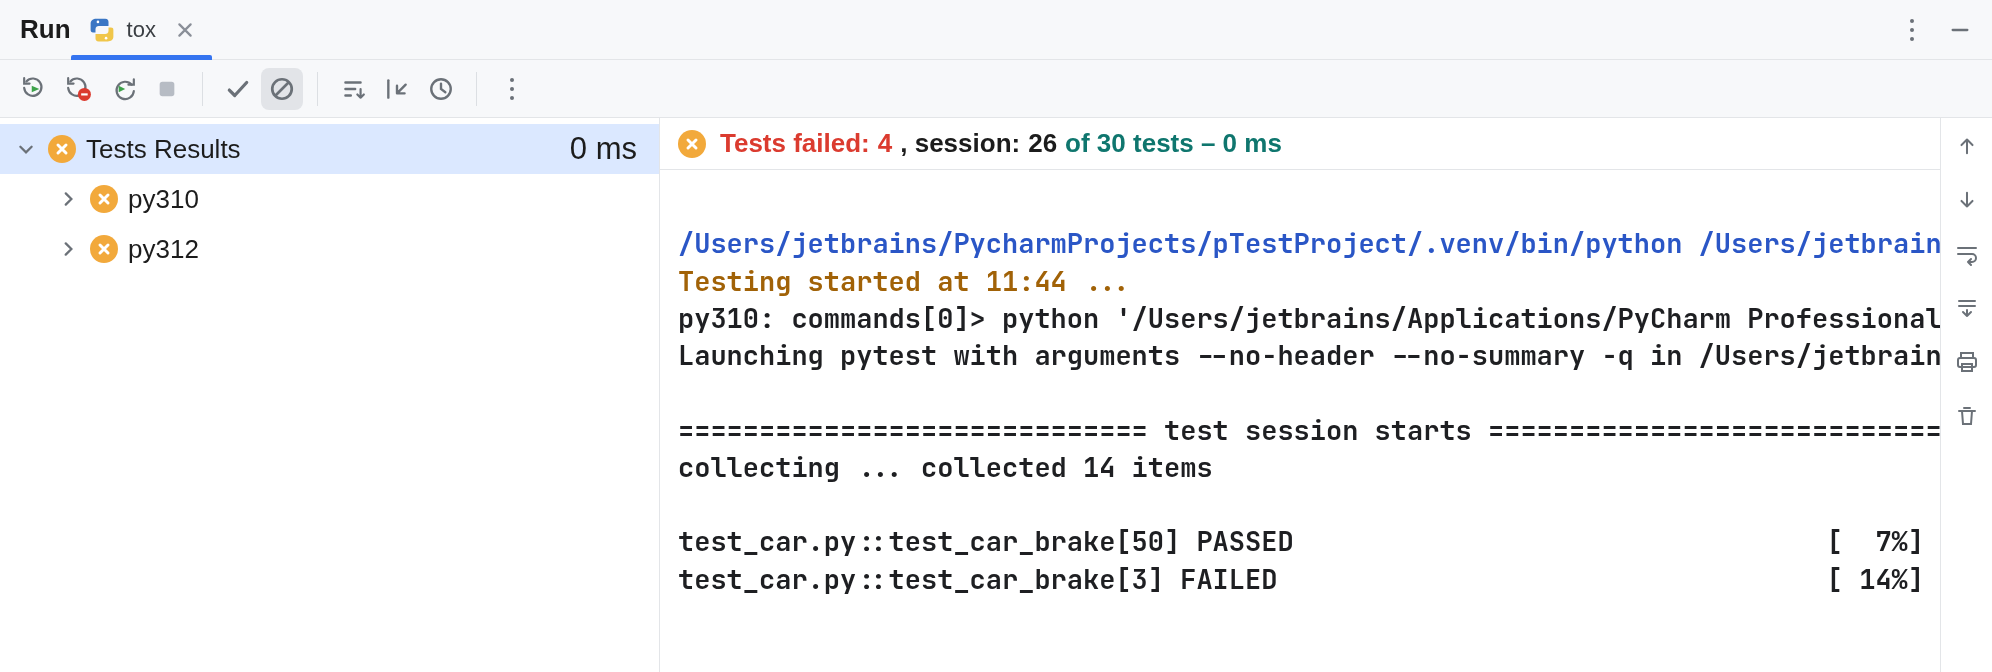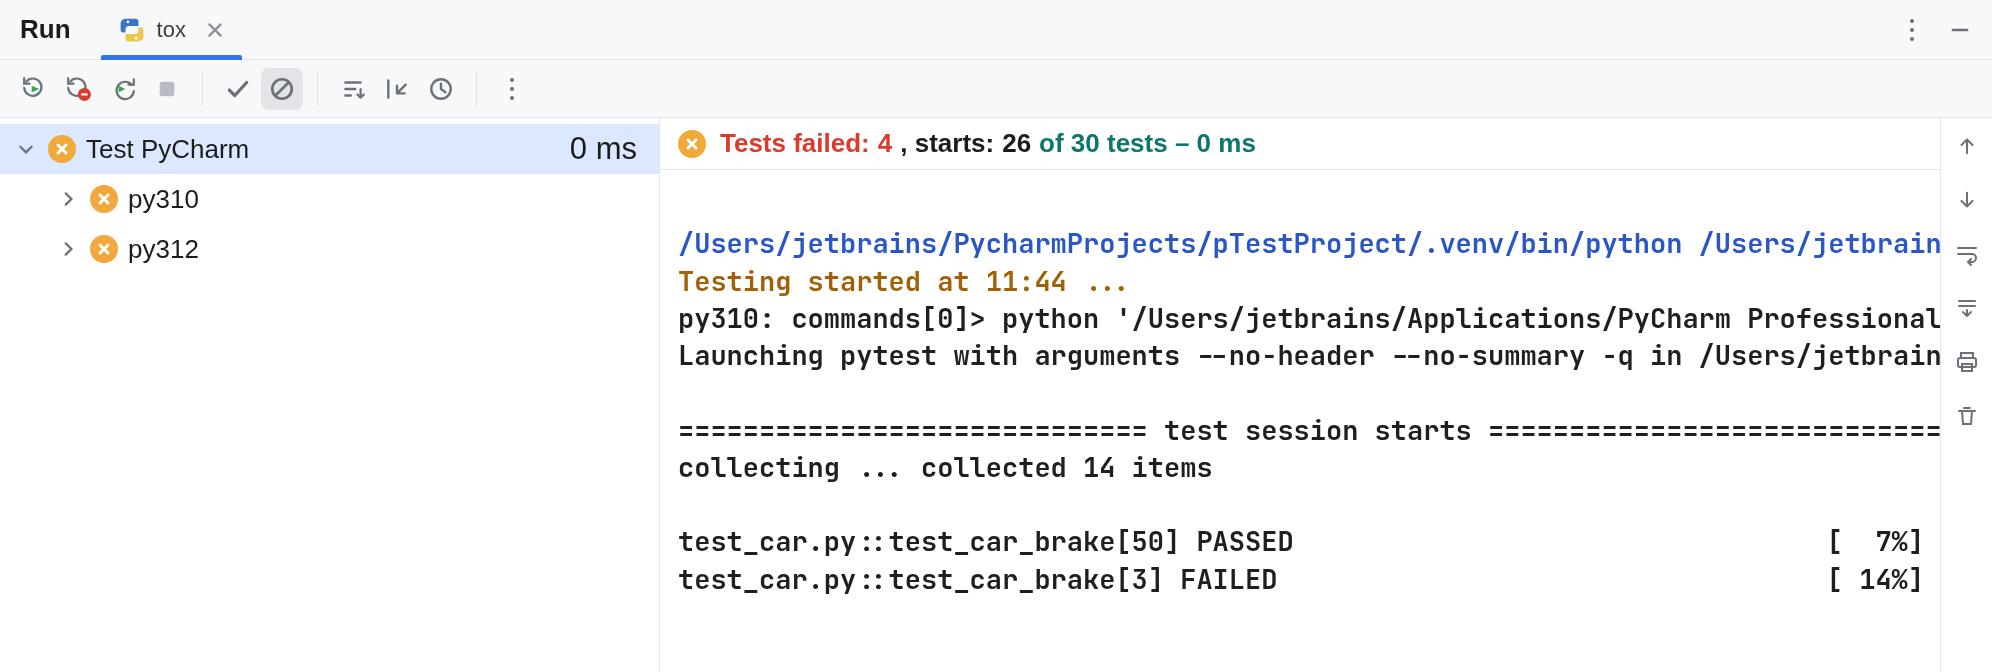--- a/index.html
+++ b/index.html
@@ -18,21 +18,20 @@
       align-items: center;
       height: 60px;
       background: #f7f8fa;
       border-bottom: 1px solid #e3e5e8;
       padding-left: 20px;
       padding-right: 12px;
     }
     .tabbar .title {
       font-weight: 600;
       font-size: 26px;
-      margin-right: 30px;
     }
     .tab {
       display: flex;
       align-items: center;
       height: 100%;
       padding: 0 18px;
       position: relative;
       cursor: pointer;
       gap: 12px;
     }
@@ -285,21 +284,21 @@
       <span class="chev">
         <svg width="18" height="18" viewBox="0 0 16 16">
             <path d="M3 6l5 5 5-5" fill="none" stroke="#6b7178" stroke-width="2" stroke-linecap="round"></path>
           </svg>
       </span>
       <span class="status-icon fail">
         <svg width="16" height="16" viewBox="0 0 16 16">
             <path d="M4 4l8 8M12 4l-8 8" stroke="#fff" stroke-width="3" stroke-linecap="round"></path>
           </svg>
       </span>
-      <span>Test PyCharm</span>
+      <span>Tests Results</span>
       <span class="time">0 ms</span>
     </div>
 
     <div class="tree-row">
       <span class="indent" style="width:32px"></span>
       <span class="chev">
         <svg width="18" height="18" viewBox="0 0 16 16">
             <path d="M6 3l5 5-5 5" fill="none" stroke="#6b7178" stroke-width="2" stroke-linecap="round"></path>
           </svg>
       </span>
@@ -329,21 +328,21 @@
 
   <div class="console-wrap">
     <div class="console-header">
       <span class="ico status-icon fail">
         <svg width="16" height="16" viewBox="0 0 16 16">
             <path d="M4 4l8 8M12 4l-8 8" stroke="#fff" stroke-width="3" stroke-linecap="round"></path>
           </svg>
       </span>
       <span class="failed">Tests failed: </span>
         <span class="failed">4</span>
-        <span>, starts: </span>
+        <span>, session: </span>
         <span>26</span>
         <span class="muted"> of 30 tests – 0 ms</span>
     </div>
 
     <div class="console">
 <span class="path">/Users/jetbrains/PycharmProjects/pTestProject/.venv/bin/python /Users/jetbrains</span>
 <span class="started">Testing started at 11:44 ...</span>
 <span>py310: commands[0]&gt; python '/Users/jetbrains/Applications/PyCharm Professional</span>
 <span>Launching pytest with arguments --no-header --no-summary -q in /Users/jetbrains</span>
 <span></span>

